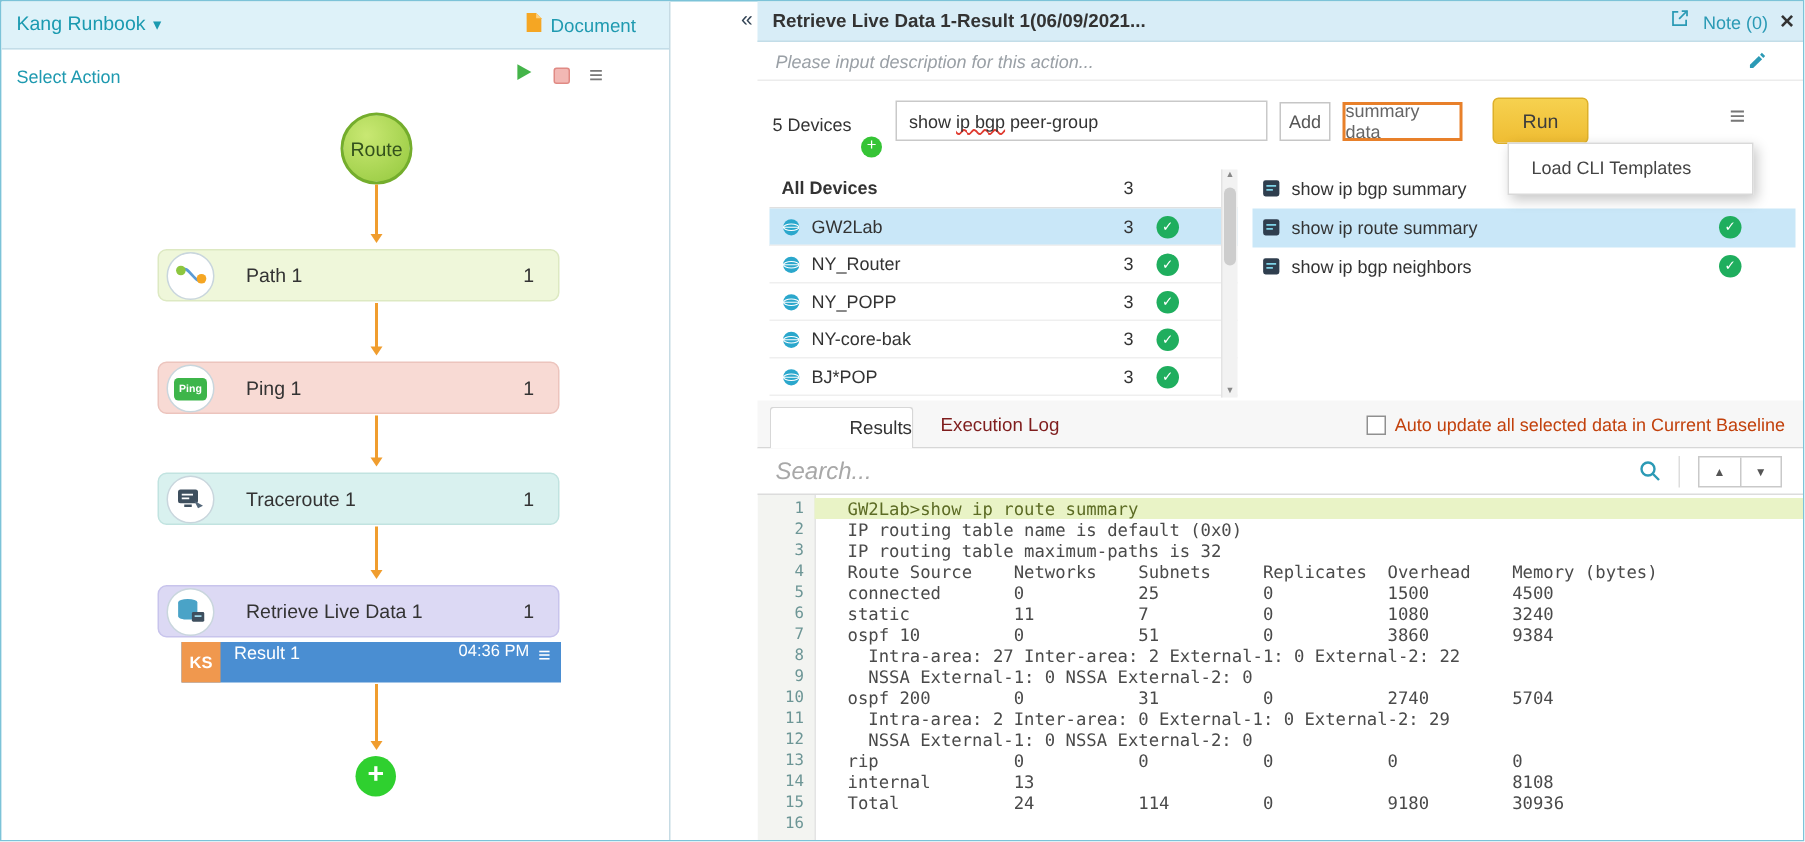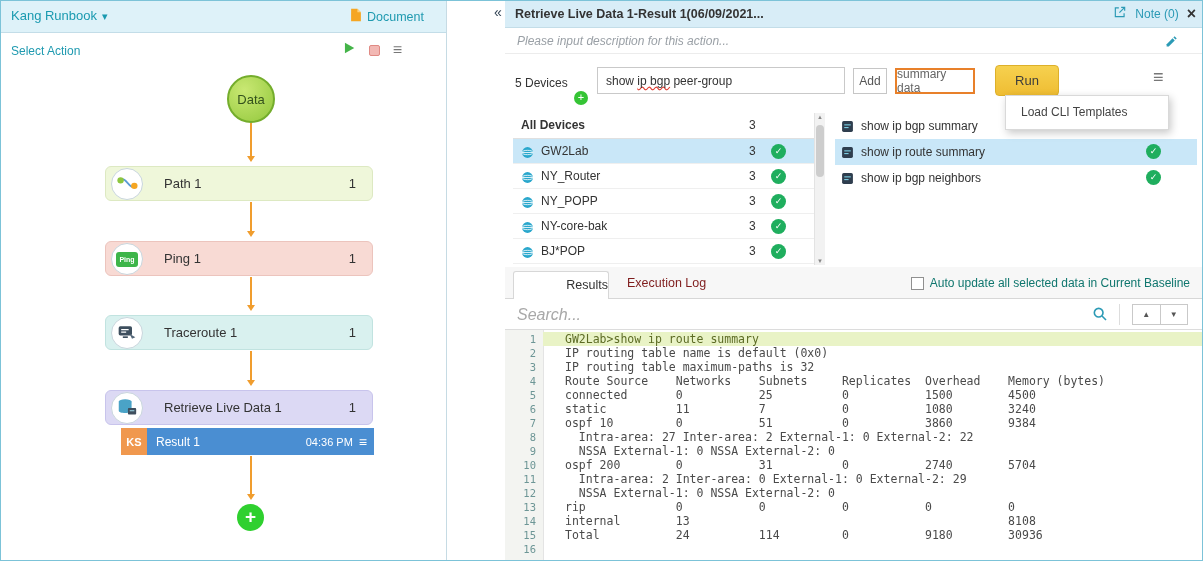--- a/index.html
+++ b/index.html
@@ -26,21 +26,21 @@
   .node { position:absolute; left:104px; width:268px; height:35px; border-radius:6px; cursor:pointer; }
   .node-icon { position:absolute; left:5px; top:1px; width:32px; height:32px; background:#fff; border:1px solid #c9d6dd; border-radius:50%;
     display:flex; align-items:center; justify-content:center; overflow:hidden; }
   .node-label { position:absolute; left:58px; top:9px; font-size:13px; color:#333; }
   .node-count { position:absolute; right:16px; top:9px; font-size:13px; color:#333; }
   .node.path { background:#eff7da; border:1px solid #dde9c2; }
   .node.ping { background:#f8dad4; border:1px solid #ecc4bd; }
   .node.trace { background:#d9f1ef; border:1px solid #c1e3e0; }
   .node.retrieve { background:#dcd9f4; border:1px solid #c8c4ec; }
   .ping-chip { background:#3db54a; color:#fff; font-size:7px; font-weight:bold; border-radius:3px; padding:4px 3px; }
-  .result-row { position:absolute; left:120px; top:427px; width:253px; height:27px; background:#4a8ed2; display:flex; align-items:center; cursor:pointer; }
+  .result-row { position:absolute; left:120px; top:427px; width:253px; height:27px; background:#4a8ed2; display:flex; cursor:pointer; }
   .result-badge { width:26px; height:27px; background:#f0984e; color:#fff; font-size:11px; font-weight:bold; display:flex; align-items:center; justify-content:center; }
   .result-label { margin-left:9px; font-size:12px; color:#fff; flex:1; }
   .result-time { font-size:11px; color:#fff; }
   .result-burger::before { content:"≡"; color:#fff; font-size:14px; margin:0 7px 0 6px; }
   .add-step { position:absolute; left:236px; top:503px; width:27px; height:27px; border-radius:50%; background:#2fd02f;
     color:#fff; font-size:19px; font-weight:bold; display:flex; align-items:center; justify-content:center; cursor:pointer; }
   .add-step::before { content:"+"; margin-top:-2px; }
 
   .collapse { position:absolute; left:493px; top:3px; z-index:30; font-size:14px; color:#345; cursor:pointer; }
   .collapse::before { content:"«"; }
@@ -99,21 +99,21 @@
   .cmd-row.selected { background:#c9e7f8; }
   .cmd-icon { position:absolute; left:6px; top:6px; width:13px; height:13px; }
   .cmd-label { position:absolute; left:26px; top:6px; font-size:12px; color:#333; }
   .cmd-row .check { right:36px; top:5px; }
 
   .results { position:absolute; left:0; top:266px; width:100%; height:295px; }
   .tabbar { position:absolute; left:0; top:0; width:100%; height:32px; background:#f7f7f7; border-bottom:1px solid #d7d7d7; }
   .tab-active { position:absolute; left:8px; top:4px; width:96px; height:28px; background:#fff; border:1px solid #d7d7d7; border-bottom:none;
     border-radius:3px 3px 0 0; text-align:right; line-height:27px; font-size:12.5px; color:#333; cursor:pointer; }
   .tab-inactive { position:absolute; left:122px; top:9px; font-size:12.5px; color:#7f1d1d; cursor:pointer; }
-  .auto-update { position:absolute; right:14px; top:9px; display:flex; align-items:flex-end; gap:6px; font-size:12px; color:#0f766e; }
+  .auto-update { position:absolute; right:14px; top:9px; display:flex; align-items:flex-end; gap:6px; font-size:12px; color:#c2410c; }
   .cb { width:13px; height:13px; border:1px solid #909090; background:#fff; display:inline-block; cursor:pointer; }
 
   .searchrow { position:absolute; left:0; top:32px; width:100%; height:31px; background:#fff; border-bottom:1px solid #dcdcdc; }
   .search-input { position:absolute; left:12px; top:5px; width:540px; height:21px; border:none; outline:none; font-size:16px; font-style:italic; color:#555; font-family:"Liberation Sans", sans-serif; }
   .search-input::placeholder { color:#a8a8a8; }
   .magnifier { position:absolute; right:96px; top:7px; cursor:pointer; }
   .search-div { position:absolute; right:84px; top:5px; width:1px; height:21px; background:#ddd; }
   .search-nav { position:absolute; right:16px; top:5px; width:56px; height:21px; border:1px solid #c9c9c9; display:flex; }
   .search-nav span { flex:1; text-align:center; font-size:8px; color:#555; line-height:19px; cursor:pointer; }
   .search-nav span + span { border-left:1px solid #c9c9c9; }
@@ -154,21 +154,21 @@
           <svg width="14" height="14" viewBox="0 0 24 24">
               <path d="M5 3 l16 9 -16 9 z" fill="#44b449"></path>
             </svg>
         </span>
         <span class="stop"></span>
         <span class="burger"></span>
       </div>
     </div>
 
     <div class="start-node">
-      <span>Data</span>
+      <span>Route</span>
     </div>
 
     <div class="flow-arrow" style="top:122px;height:37px"></div>
     <div class="flow-arrow" style="top:201px;height:33px"></div>
     <div class="flow-arrow" style="top:276px;height:32px"></div>
     <div class="flow-arrow" style="top:350px;height:33px"></div>
     <div class="flow-arrow" style="top:455px;height:42px"></div>
 
     <div class="node path" style="top:165px">
       <span class="node-icon">

